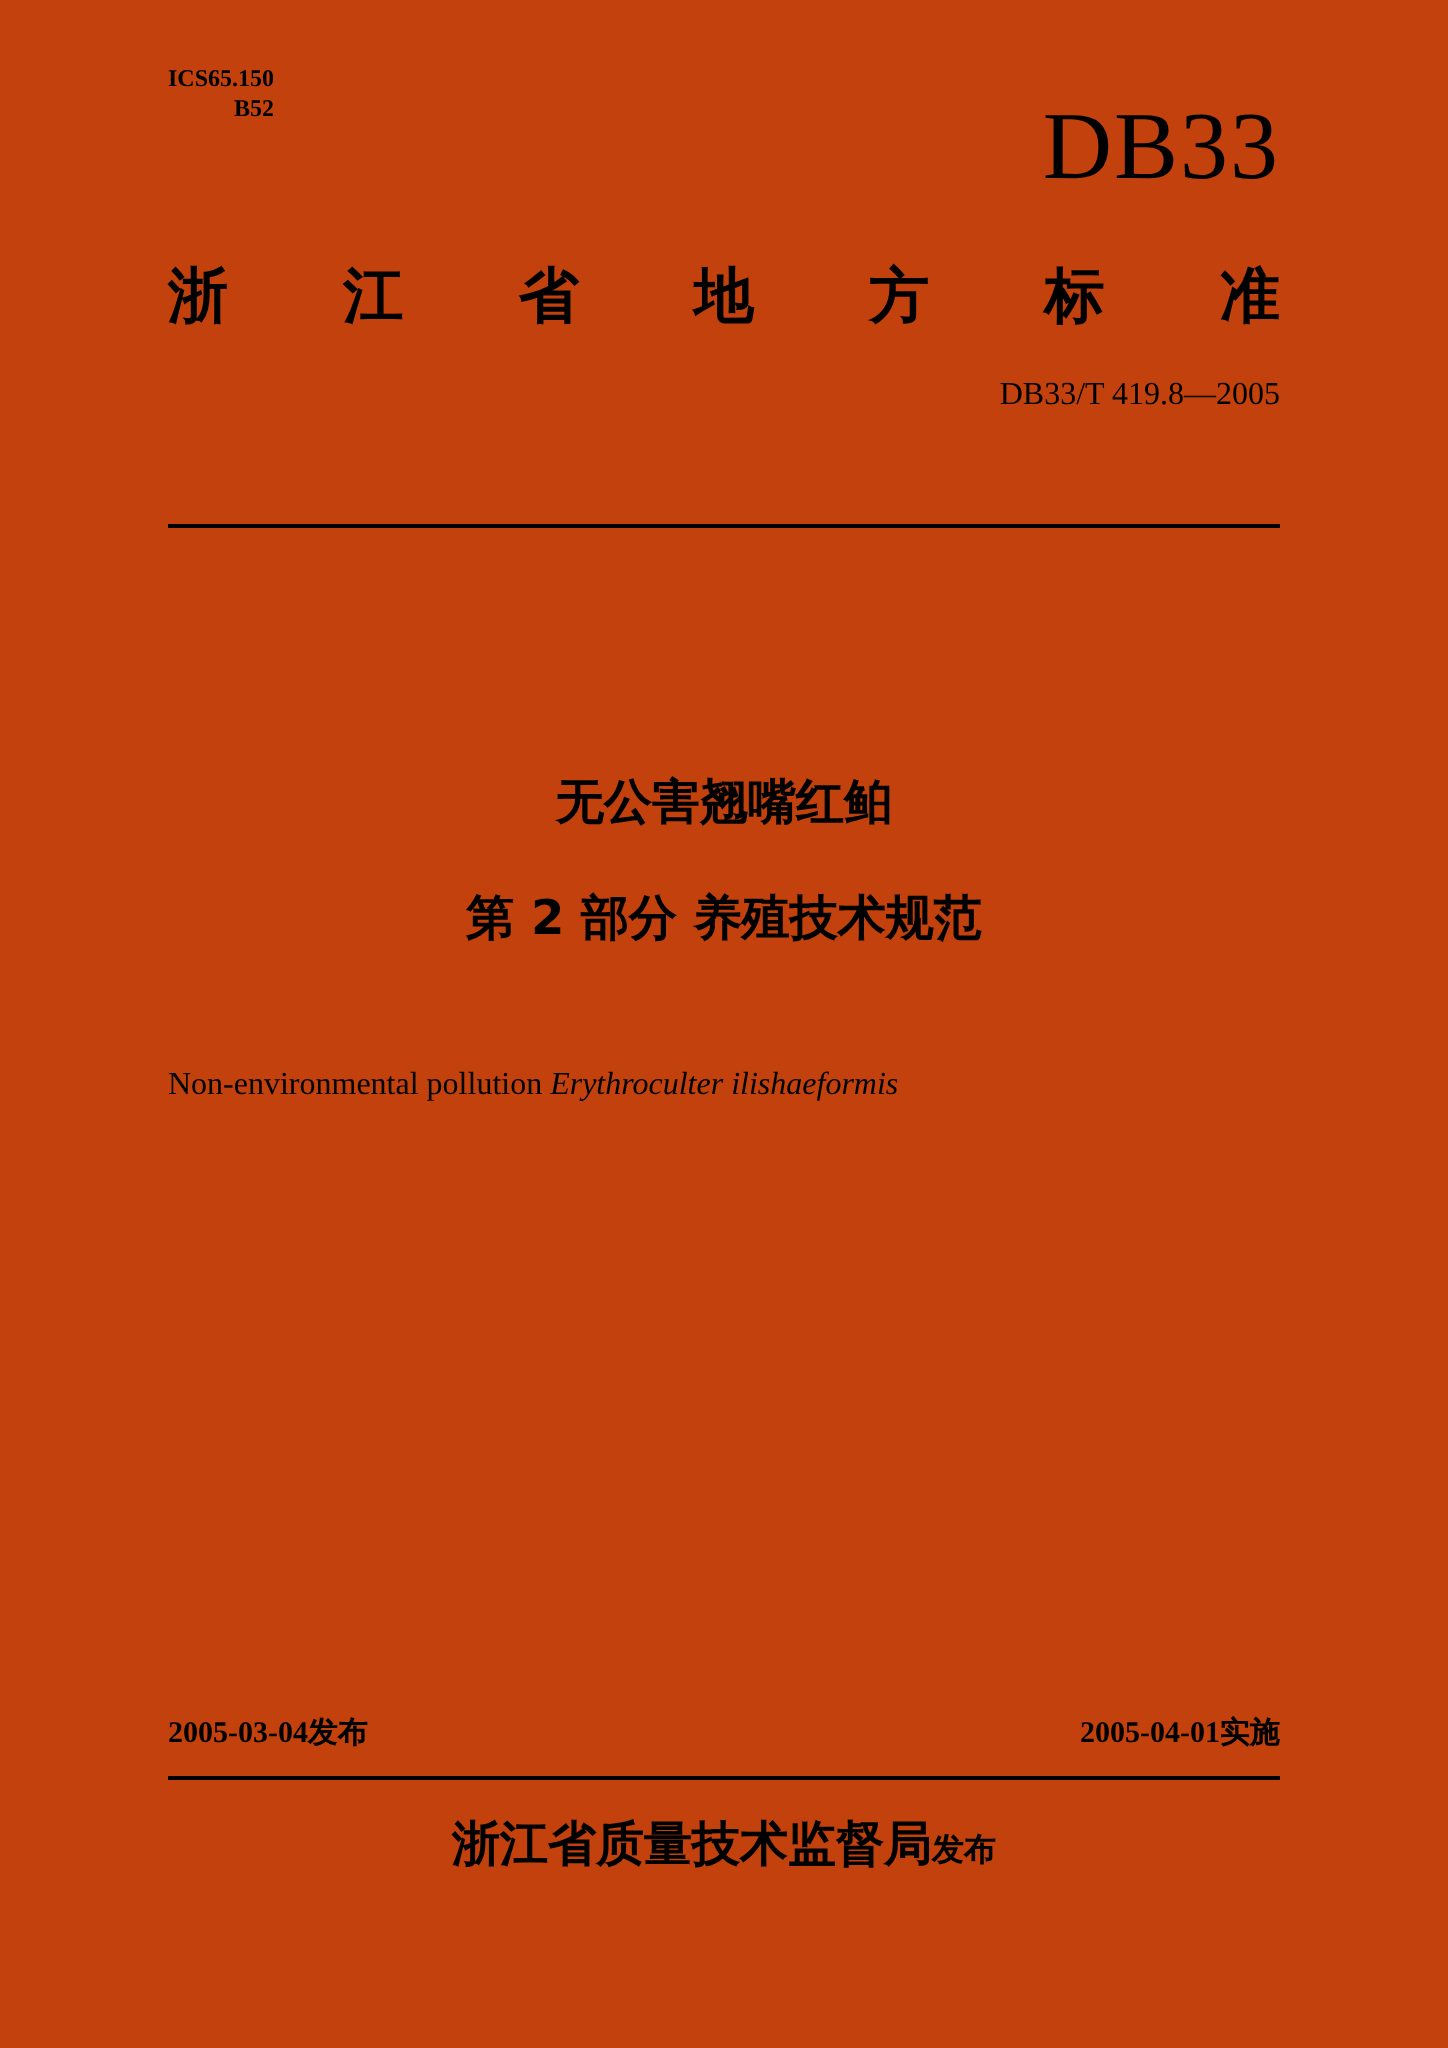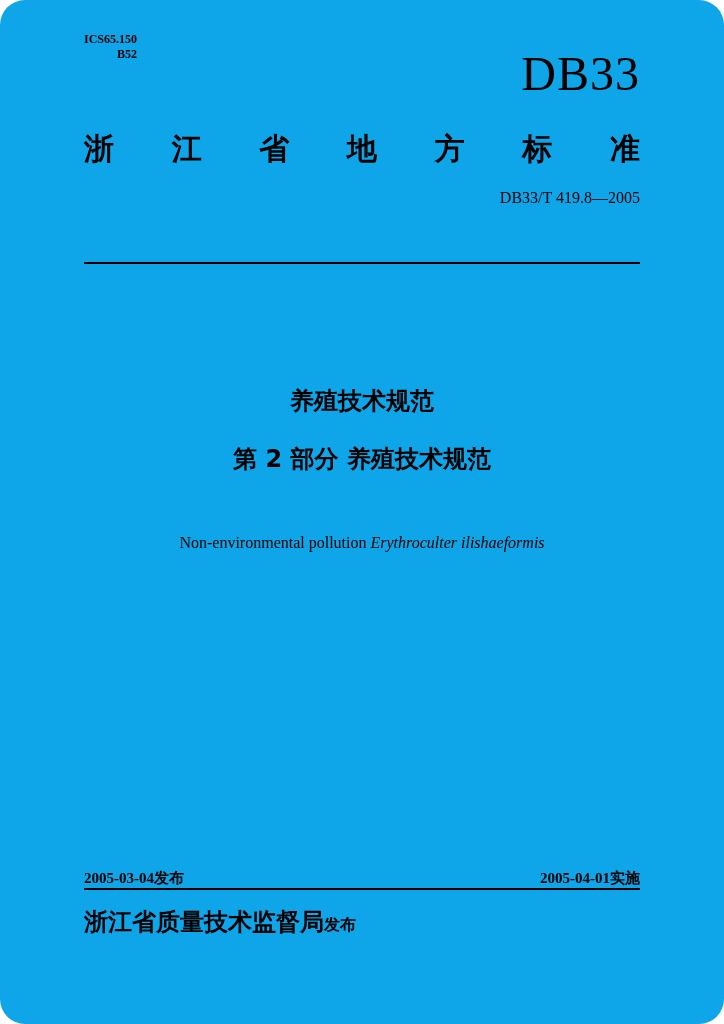--- a/index.html
+++ b/index.html
@@ -13,22 +13,21 @@
     font-family: "Liberation Serif", serif;
     color: #000000;
     position: relative;
     overflow: hidden;
   }
   .page {
     position: absolute;
     left: 0; top: 0;
     width: 724px;
     height: 1024px;
-    background: #0ea5e9;
-    border-radius: 25px;
+    background: #c2410c;
   }
   .content {
     position: absolute;
     left: 84px;
     top: 0;
     width: 556px;
     height: 1024px;
   }
 
   
@@ -99,61 +98,60 @@
     font-size: 24px;
     line-height: 38px;
   }
   .title-line2 { margin-top: 20px; }
 
   .subtitle-block {
     position: absolute;
     left: 0;
     top: 530px;
     width: 556px;
-    text-align: center;
+    text-align: left;
     font-family: "Liberation Serif", serif;
     font-size: 16px;
     line-height: 25px;
   }
   .subtitle-it { font-style: italic; }
 
   
   .dates {
     position: absolute;
     left: 0;
     top: 855px;
     width: 556px;
     display: flex;
     justify-content: space-between;
     font-family: "DejaVu Sans", sans-serif;
     font-size: 15px;
     font-weight: bold;
     line-height: 22px;
-    margin-top: 12px;
   }
   .date-item .num {
     font-family: "Liberation Serif", serif;
     font-weight: bold;
   }
 
   .rule-bottom {
     position: absolute;
     left: 0;
     top: 888px;
     width: 556px;
     height: 0;
     border-top: 2px solid #000;
   }
 
   .issuer {
     position: absolute;
     left: 0;
     top: 906px;
     width: 556px;
-    text-align: left;
+    text-align: center;
     font-family: "DejaVu Sans", sans-serif;
     font-weight: bold;
     line-height: 32px;
   }
   .issuer .org { font-size: 24px; }
   .issuer .verb { font-size: 16px; }
 </style>
 </head>
 <body>
 
@@ -175,21 +173,21 @@
       <span>方</span>
       <span>标</span>
       <span>准</span>
     </div>
 
     <div class="std-code">DB33/T 419.8—2005</div>
 
     <div class="rule-top"></div>
 
     <div class="title-block">
-      <div class="title-line1">养殖技术规范</div>
+      <div class="title-line1">无公害翘嘴红鲌</div>
       <div class="title-line2">第 2 部分 养殖技术规范</div>
     </div>
 
     <div class="subtitle-block">
       <div><span>Non-environmental pollution </span><span class="subtitle-it">Erythroculter ilishaeformis</span></div>
     </div>
 
     <div class="dates">
       <div class="date-item"><span class="num">2005-03-04</span><span>发布</span></div>
       <div class="date-item"><span class="num">2005-04-01</span><span>实施</span></div>

